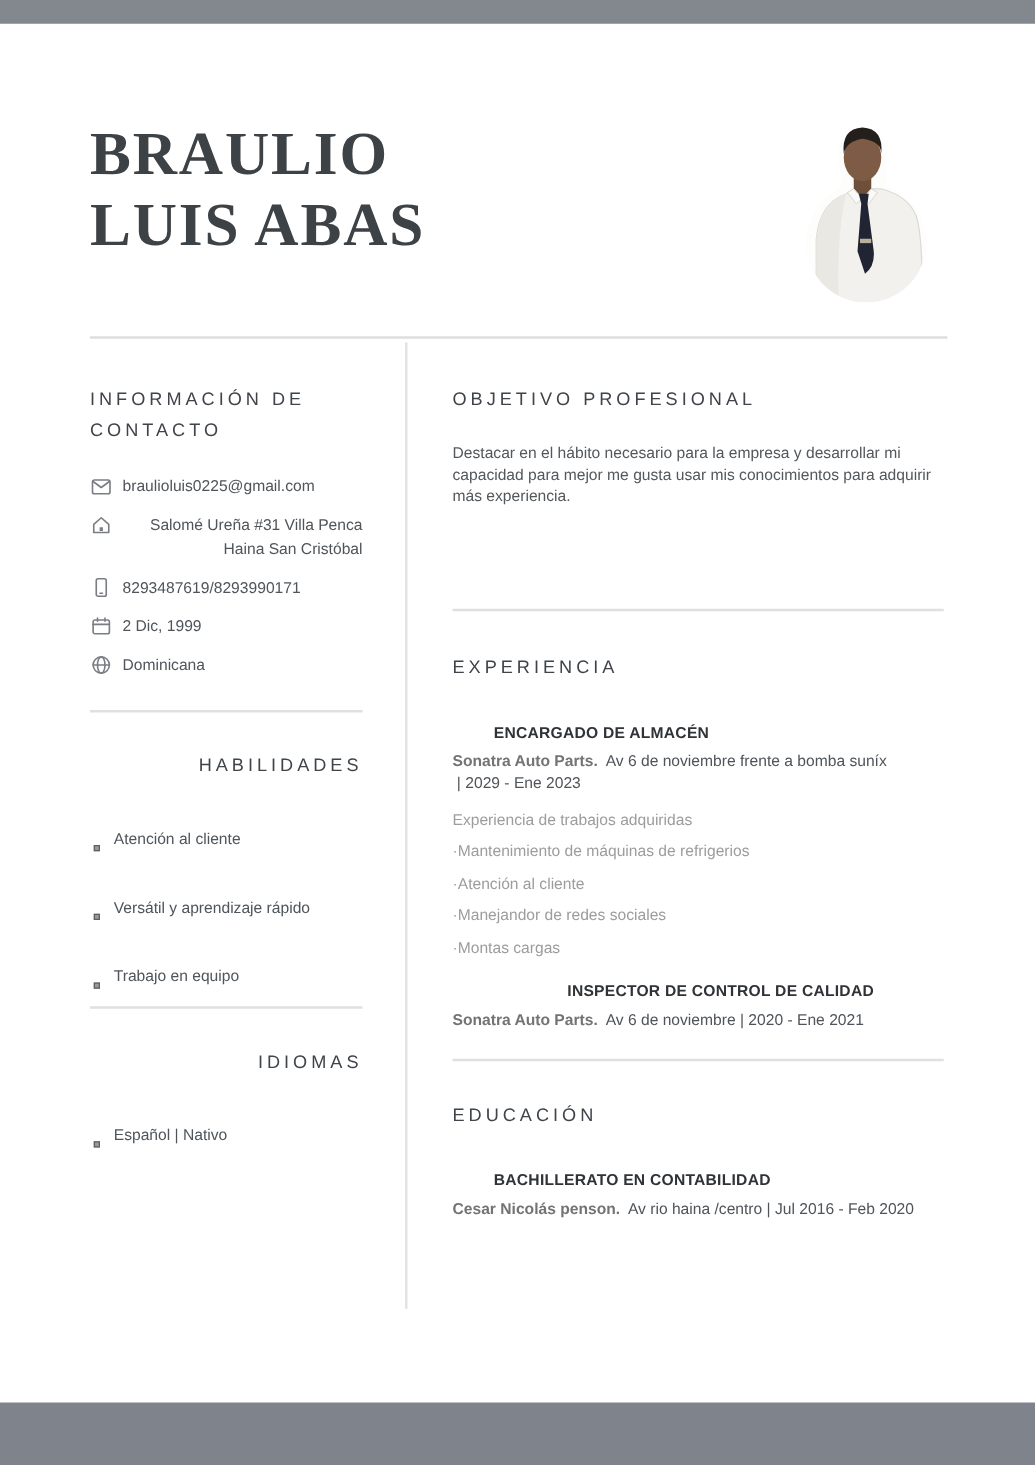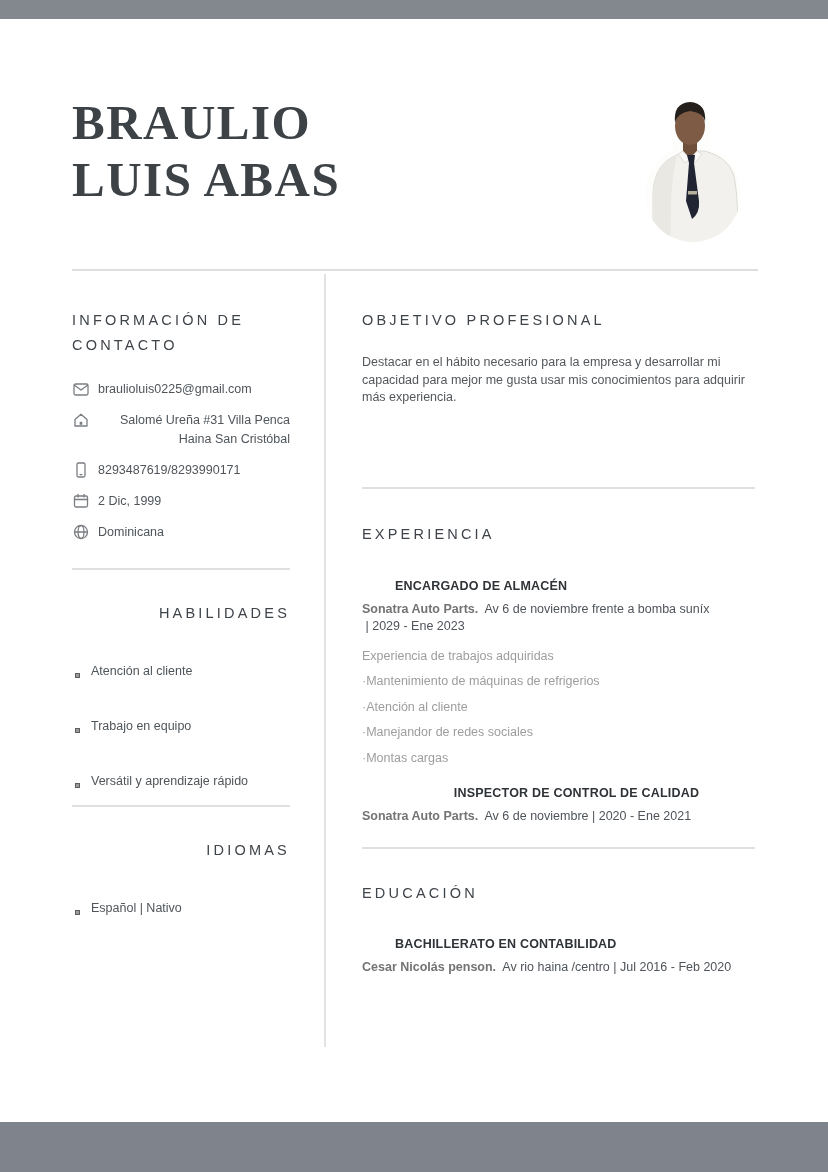--- a/index.html
+++ b/index.html
@@ -90,21 +90,21 @@
   .hr-left {
     width: 218px; height: 2px;
     background: #e0e0e0;
     margin-top: 26px;
   }
   .mt-sec { margin-top: 31px; text-align: right; }
 
   .bullet-list { margin-top: 16px; }
   .bullet-item {
     display: flex;
-    align-items: center;
+    align-items: flex-end;
     margin-bottom: 10px;
     margin-top: 36px;
   }
   .bullet-sq {
     flex: 0 0 5px;
     width: 5px; height: 5px;
     background: #9a9a9a;
     border: 1px solid #5f5f5f;
     margin: 7px 11px 0 3px;
   }
@@ -258,25 +258,25 @@
     <div class="hr-left"></div>
 
     <h2 class="section-title mt-sec">HABILIDADES</h2>
     <div class="bullet-list">
       <div class="bullet-item">
         <span class="bullet-sq"></span>
         <span class="bullet-label">Atención al cliente</span>
       </div>
       <div class="bullet-item">
         <span class="bullet-sq"></span>
-        <span class="bullet-label">Trabajo en equipo</span>
+        <span class="bullet-label">Versátil y aprendizaje rápido</span>
       </div>
       <div class="bullet-item">
         <span class="bullet-sq"></span>
-        <span class="bullet-label">Versátil y aprendizaje rápido</span>
+        <span class="bullet-label">Trabajo en equipo</span>
       </div>
     </div>
 
     <div class="hr-left" style="margin-top:14px;"></div>
 
     <h2 class="section-title mt-sec">IDIOMAS</h2>
     <div class="bullet-list">
       <div class="bullet-item">
         <span class="bullet-sq"></span>
         <span class="bullet-label">Español | Nativo</span>

